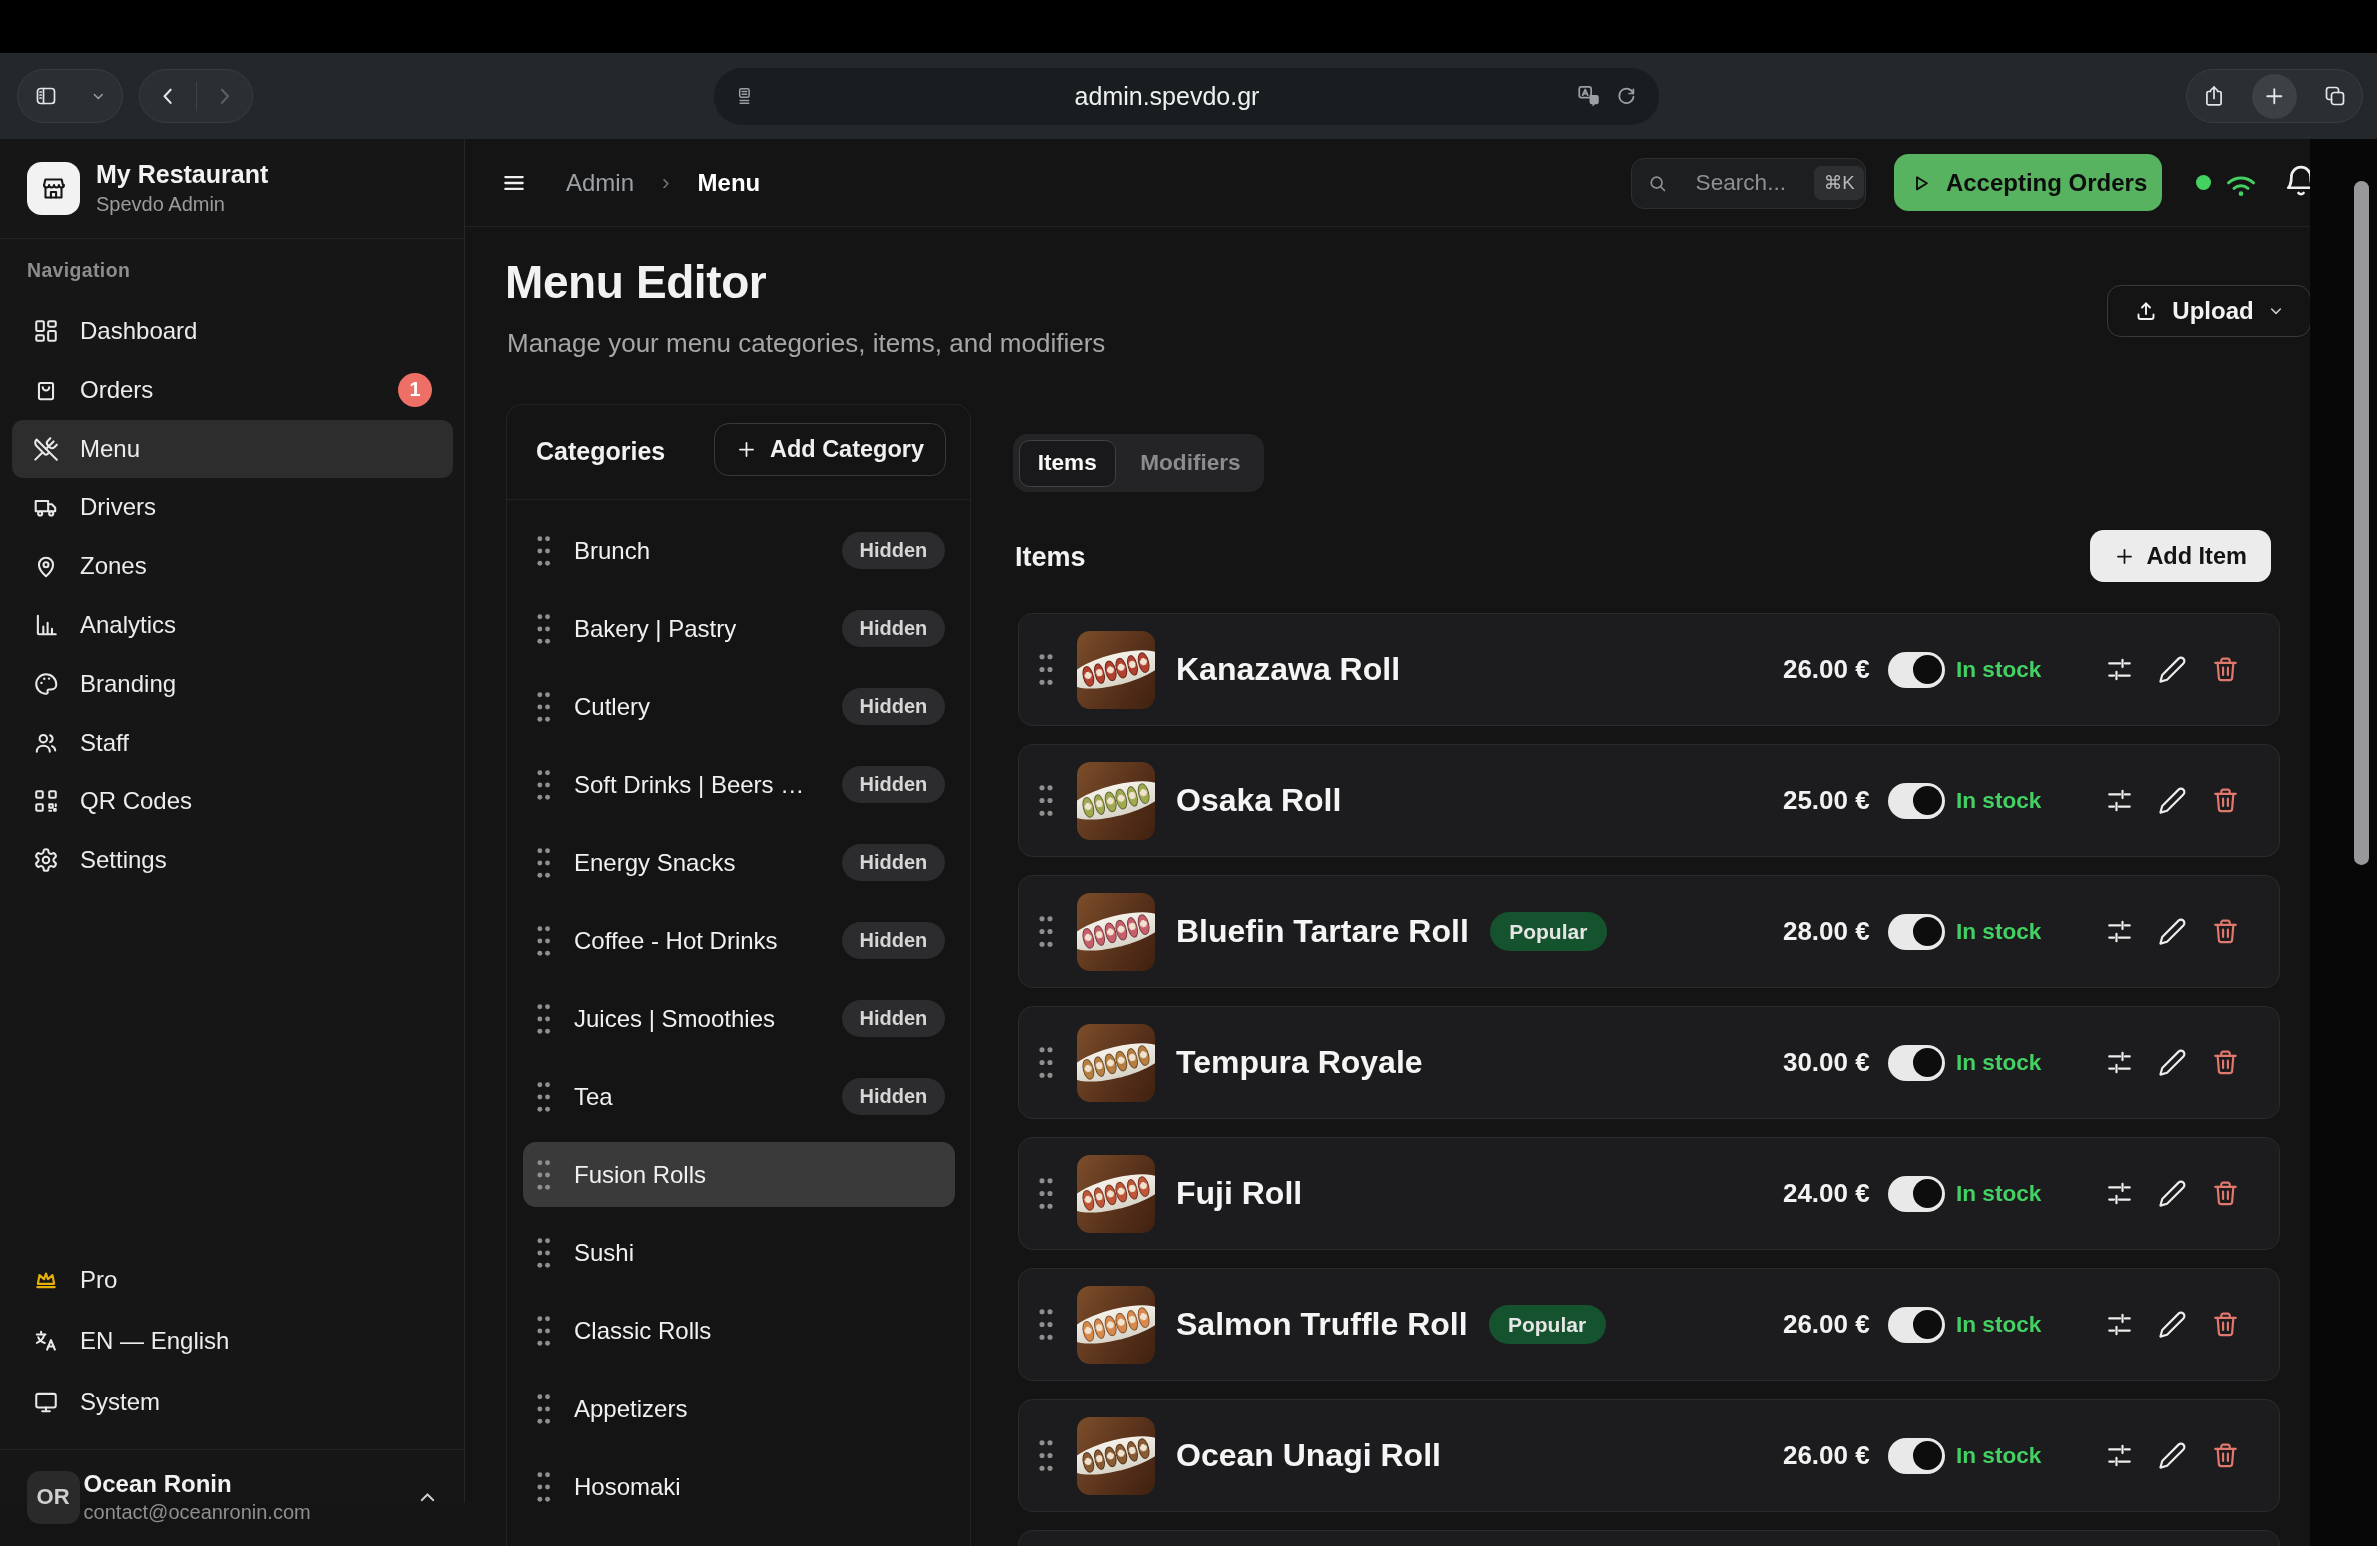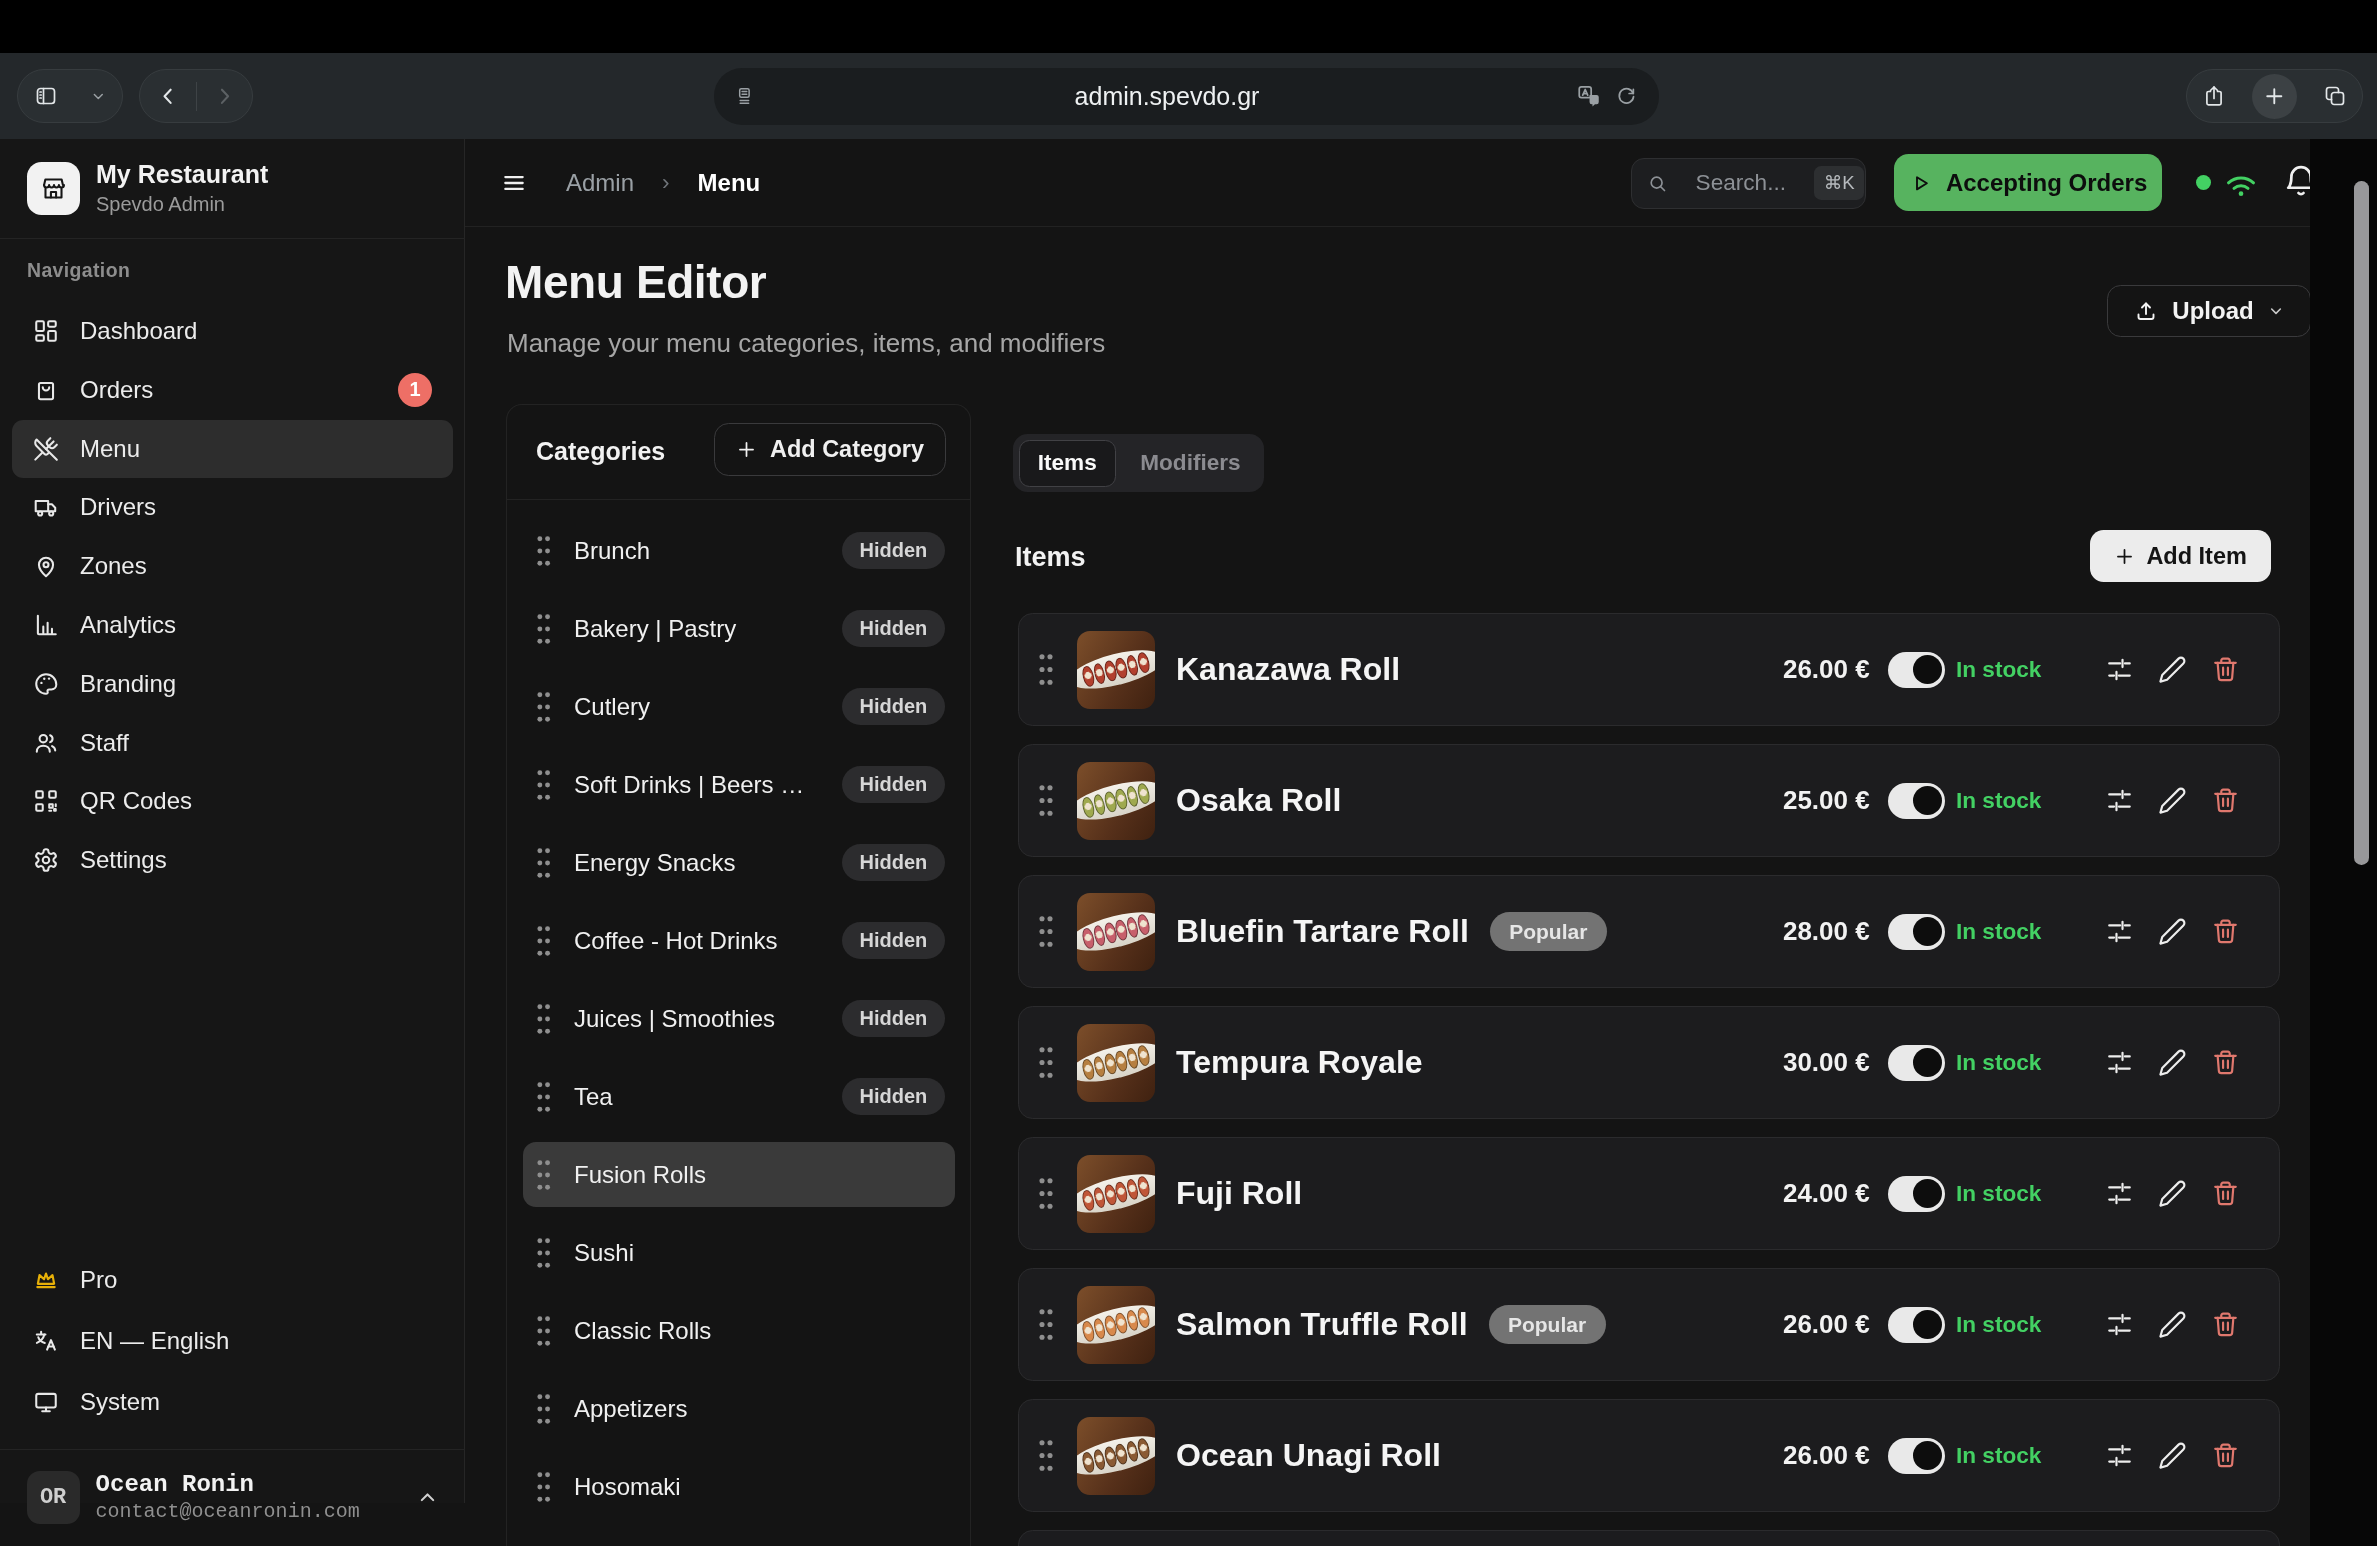--- a/index.html
+++ b/index.html
@@ -46,21 +46,21 @@
   .nav-label{position:absolute;left:27px;top:120px;font-size:19.4px;color:#8d8d8d;font-weight:600;letter-spacing:0.4px;}
   .nav-list{position:absolute;left:12px;top:163px;width:441px;}
   .nav-item{height:58px;margin-bottom:0.8px;border-radius:11.3px;display:flex;align-items:center;padding:0 21px;gap:21px;
     font-size:24px;color:#ececec;font-weight:500;}
   .nav-item.active{background:#2d2d2d;}
   .nav-icon{width:26px;height:26px;color:#e8e8e8;}
   .nav-badge{margin-left:auto;min-width:34px;height:34px;border-radius:17px;background:#ee6f66;color:#fff;
     font-size:20px;font-weight:700;display:flex;align-items:center;justify-content:center;padding:0 4.9px;}
   .side-footer{position:absolute;left:12px;top:1112px;width:441px;}
   .side-footer .nav-item{margin-bottom:3.2px;}
-  .user-row{position:absolute;left:12px;top:1320px;width:441px;height:76px;display:flex;align-items:center;gap:16px;padding:0 14.6px;font-family:Liberation Mono, monospace;}
+  .user-row{position:absolute;left:12px;top:1320px;width:441px;height:76px;display:flex;align-items:center;gap:4px;padding:0 14.6px;}
   .avatar{width:53px;height:53px;border-radius:13px;background:#2a2a2a;color:#cfcfcf;font-size:22px;font-weight:600;
     display:flex;align-items:center;justify-content:center;flex:none;}
   .user-name{font-size:24px;font-weight:700;}
   .user-email{font-size:20px;color:#8f8f8f;margin-top:2.4px;}
   .user-chev{margin-left:auto;color:#d0d0d0;}
 
   
   .main-header{position:absolute;left:465px;top:0;width:1845px;height:88px;border-bottom:0.8px solid #222;background:#141414;}
   .hamburger{position:absolute;left:36px;top:31px;color:#f0f0f0;}
   .crumb{position:absolute;left:101px;top:30px;font-size:24px;display:flex;gap:28px;align-items:center;}
@@ -112,21 +112,21 @@
   .item-card .drag{width:16px;height:37px;margin-right:22.6px;}
   .thumb{width:78px;height:78px;border-radius:13px;position:relative;overflow:hidden;flex:none;
     background:linear-gradient(120deg,#7c4e2a,#56301a 60%,#3f2110);}
   .plate{position:absolute;left:-12%;top:30%;width:124%;height:40%;background:linear-gradient(#f4f1ea,#d9d4c8);
     border-radius:50%;transform:rotate(-14deg);}
   .roll{position:absolute;left:0;top:36%;width:100%;height:27%;transform:rotate(-14deg);display:flex;
     justify-content:center;gap:0.8px;padding:0 7%;}
   .roll b{flex:1;border-radius:50%;background:radial-gradient(circle at 50% 45%, #efe3cf 0 30%, var(--c) 32% 100%);
     border:0.8px solid rgba(0,0,0,.4);}
   .item-name{margin-left:21px;font-size:32px;font-weight:600;color:#f5f5f5;white-space:nowrap;}
-  .badge-pop{margin-left:21px;background:#737373;border-radius:808px;height:39px;padding:0 19.4px;display:flex;
+  .badge-pop{margin-left:21px;background:#14532d;border-radius:808px;height:39px;padding:0 19.4px;display:flex;
     align-items:center;font-size:21px;color:#e6e6e6;font-weight:600;}
   .rightc{margin-left:auto;display:flex;align-items:center;}
   .price{font-size:26px;font-weight:700;white-space:nowrap;}
   .toggle{width:57px;height:36px;border-radius:18px;background:#e9e9e9;margin-left:18px;position:relative;flex:none;}
   .toggle i{position:absolute;right:3.2px;top:3.2px;width:29px;height:29px;border-radius:50%;background:#0d0d0d;}
   .stock{margin-left:11.3px;font-size:22.6px;font-weight:600;color:#43d163;width:91px;}
   .icon-btn{margin-left:24px;width:29px;height:29px;color:#ededed;background:none;border:none;padding:0;display:flex;}
   .icon-btn.first{margin-left:58px;}
   .icon-btn.trash{color:#e0786e;}
 </style>

